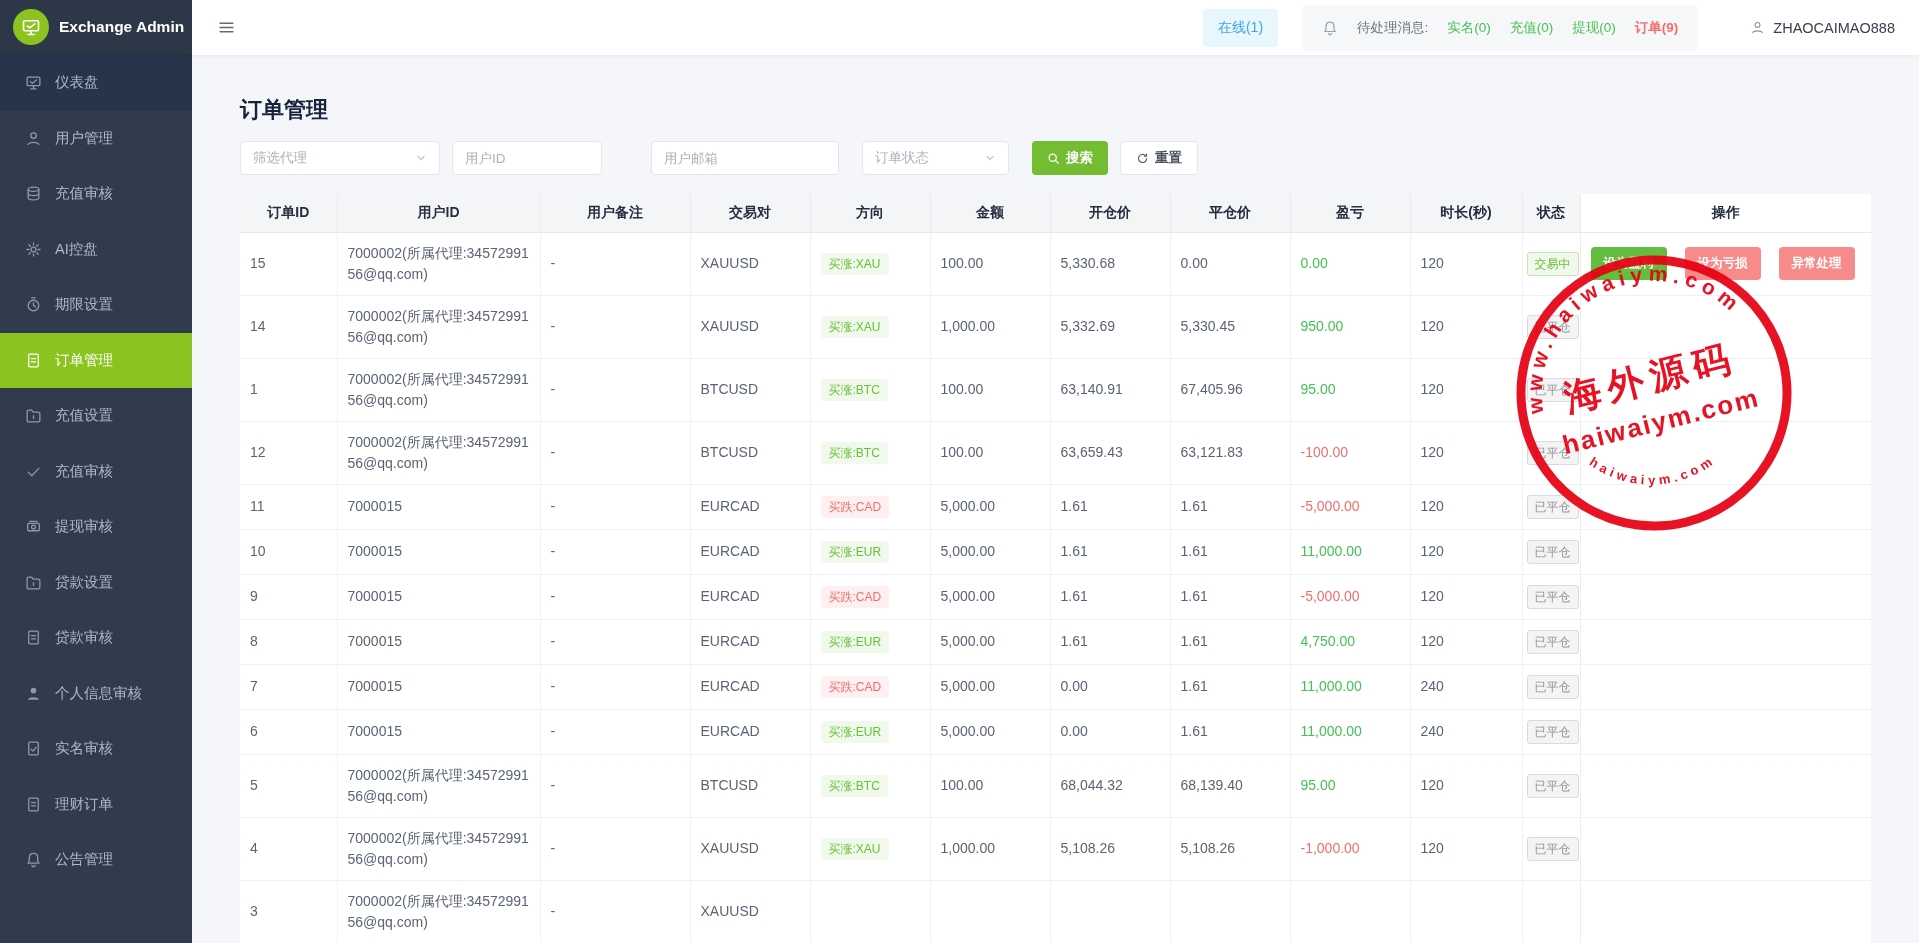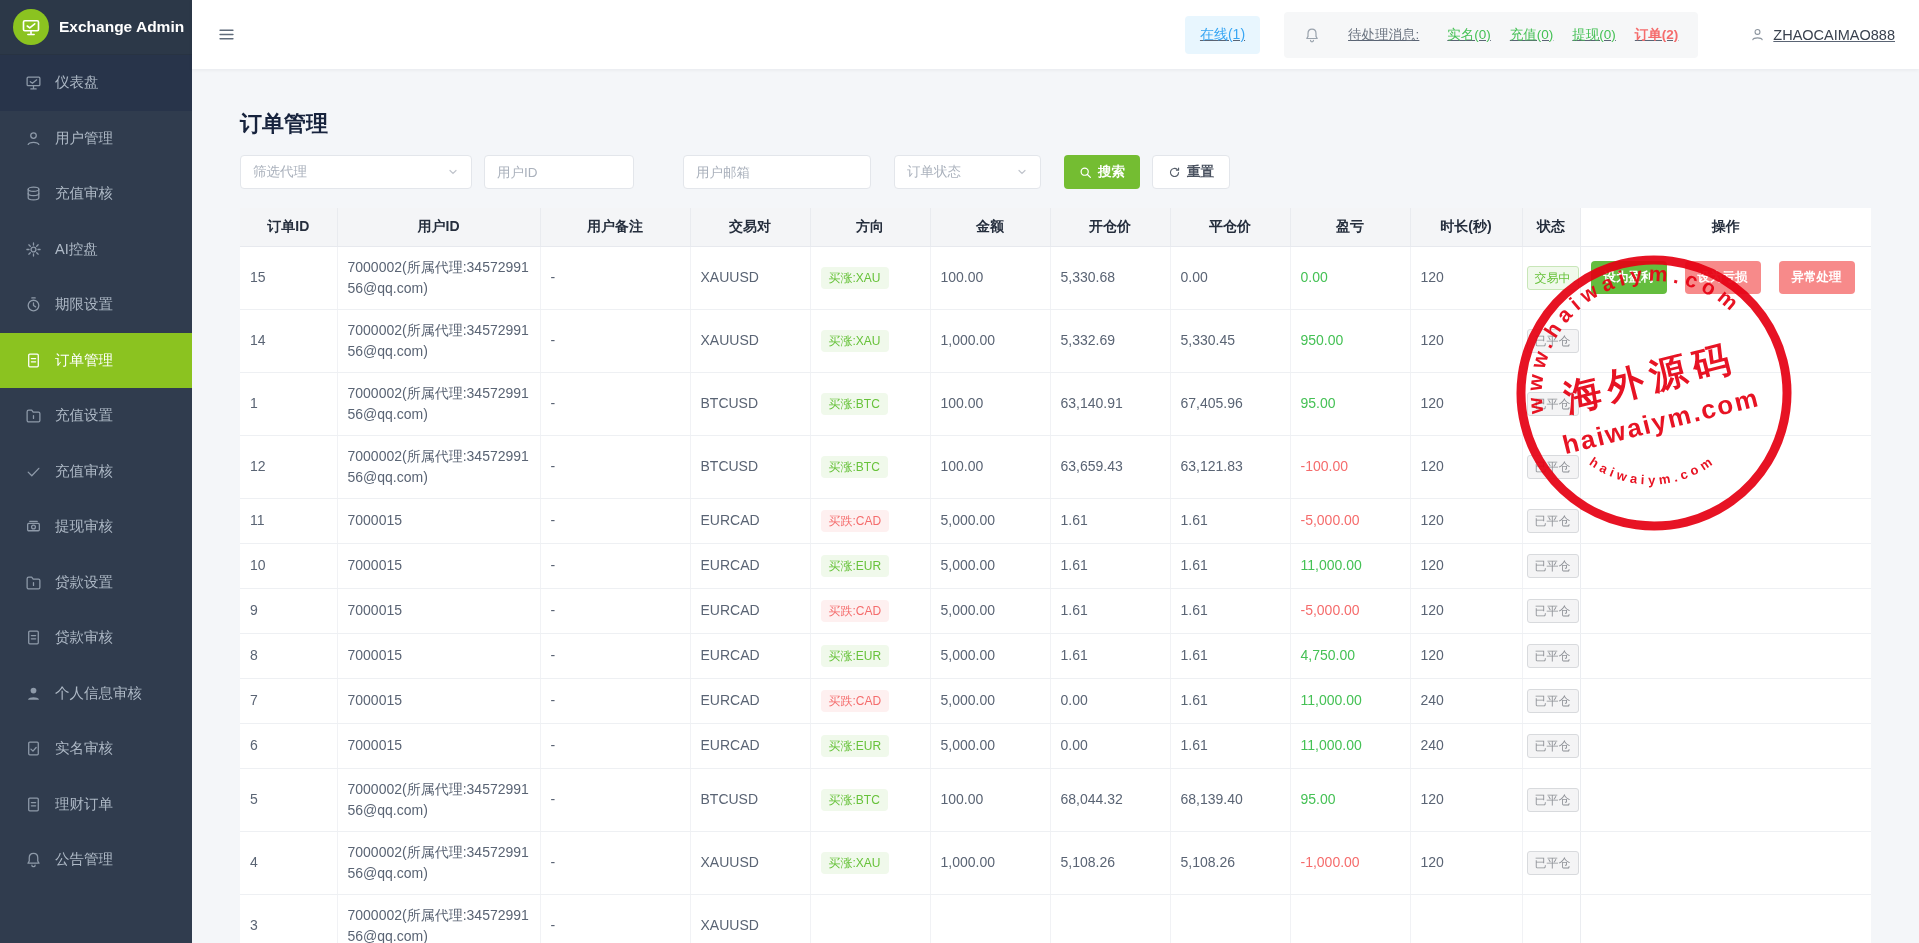--- a/index.html
+++ b/index.html
@@ -18,46 +18,46 @@
   .logo-title{color:#fff;font-weight:bold;font-size:15.5px;margin-left:10px;white-space:nowrap;}
   .nav-item{height:55.5px;display:flex;align-items:center;padding-left:25px;color:#aeb9c6;font-size:14.5px;cursor:pointer;}
   .nav-item .nav-icon{width:17px;height:17px;margin-right:13px;display:inline-flex;color:#8e9aa9;}
   .nav-item.dim{background:#28344a;}
   .nav-item.active{background:var(--accent);color:#fff;}
   .nav-item.active .nav-icon{color:#fff;}
   .side-scroll{position:absolute;left:194px;top:685px;width:4px;height:24px;border-radius:2px;background:#c7ced8;}
 
   
   .main{flex:1;position:relative;background:#f4f6f9;}
-  .topbar{height:69px;background:#fff;display:flex;align-items:center;padding:0 24px 0 26px;box-shadow:0 1px 4px rgba(0,21,41,.06);position:relative;z-index:5;text-decoration:underline;}
+  .topbar{height:55px;background:#fff;display:flex;align-items:center;padding:0 24px 0 26px;box-shadow:0 1px 4px rgba(0,21,41,.06);position:relative;z-index:5;}
   .hamburger{display:inline-flex;cursor:pointer;}
   .topbar-right{margin-left:auto;display:flex;align-items:center;}
   .online-pill{background:#e8f6fe;color:var(--online);font-size:14px;padding:10px 15px;border-radius:4px;margin-right:24px;cursor:pointer;}
-  .pending-bar{background:#f6f7f8;border-radius:4px;height:46px;display:flex;align-items:center;padding:0 20px;gap:28px;font-size:13.5px;color:#6b7480;}
+  .pending-bar{background:#f6f7f8;border-radius:4px;height:46px;display:flex;align-items:center;padding:0 20px;gap:19px;font-size:13.5px;color:#6b7480;}
   .pending-bar .bell{display:inline-flex;color:#9aa3ad;}
   .pending-item{cursor:pointer;}
   .pending-item.green{color:var(--success);}
   .pending-item.red{color:var(--danger);font-weight:bold;}
   .user-block{display:flex;align-items:center;gap:8px;margin-left:52px;color:#39414e;font-size:14.5px;cursor:pointer;}
   .user-block .uicon{display:inline-flex;color:#8b949e;}
 
   .content{padding:0 48px;}
   .page-title{font-size:22px;font-weight:bold;color:#17233d;margin-top:40px;}
   .tabs{display:flex;gap:40px;margin-top:24px;border-bottom:1px solid #e7e9ee;}
   .tab{font-size:14.5px;color:#3c4657;padding-bottom:13px;cursor:pointer;position:relative;}
   .tab.active{color:var(--accent);}
   .tab.active:after{content:"";position:absolute;left:0;right:0;bottom:-1px;height:2px;background:var(--accent);}
 
   .filters{display:flex;margin-top:16px;gap:12px;align-items:center;}
   .sel,.inp{height:34px;background:#fff;border:1px solid #e3e6eb;border-radius:4px;font-size:13.5px;color:#aab1bc;display:flex;align-items:center;padding:0 12px;}
   .sel{justify-content:space-between;cursor:pointer;}
   .sel .chev{display:inline-flex;color:#c0c4cc;}
   input.inp{outline:none;color:#333;}
   input.inp::placeholder{color:#aab1bc;}
-  .w-agent{width:232px;}.w-uid{width:150px;}.w-email{width:188px;margin-left:37px;}.w-status{width:147px;margin-left:11px;}
+  .w-agent{width:200px;}.w-uid{width:150px;}.w-email{width:188px;margin-left:37px;}.w-status{width:147px;margin-left:11px;}
   .btn{height:34px;border:none;border-radius:4px;font-size:13.5px;display:inline-flex;align-items:center;gap:6px;padding:0 15px;cursor:pointer;font-family:inherit;}
   .btn-search{background:#74bd32;color:#fff;margin-left:11px;font-weight:bold;}
   .btn-reset{background:#fff;color:#4a5260;border:1px solid #e3e6eb;font-weight:bold;}
 
   
   .table-wrap{margin-top:19px;background:#fff;width:1631px;position:relative;}
   table{border-collapse:collapse;table-layout:fixed;width:1631px;font-size:14px;}
   th{height:38px;background:#f4f5f7;color:#252e3d;font-weight:bold;text-align:center;padding:0 10px;border-bottom:1px solid #e7e9ee;border-right:1px solid #e9ebef;white-space:nowrap;overflow:hidden;}
   th.col-actions{background:#fff;border-right:none;border-left:1px solid #e9ebef;}
   th.col-status{border-right:none;}
@@ -253,21 +253,21 @@
             <svg width="16" height="16" viewBox="0 0 16 16" fill="none" stroke="currentColor" stroke-width="1.2" stroke-linecap="round" stroke-linejoin="round">
                 <path d="M8 2.2c2.6 0 4 1.9 4 4.2v3l1.2 2.1H2.8L4 9.4v-3c0-2.3 1.4-4.2 4-4.2z"></path>
                 <path d="M6.5 13.3a1.5 1.5 0 0 0 3 0"></path>
               </svg>
           </span>
           <span>待处理消息:</span>
           <span style="display:flex;gap:19px;">
               <span class="pending-item green">实名(0)</span>
               <span class="pending-item green">充值(0)</span>
               <span class="pending-item green">提现(0)</span>
-              <span class="pending-item red">订单(2)</span>
+              <span class="pending-item red">订单(9)</span>
             </span>
         </div>
         <div class="user-block">
           <span class="uicon">
             <svg width="15" height="15" viewBox="0 0 16 16" fill="none" stroke="currentColor" stroke-width="1.2" stroke-linecap="round">
                 <circle cx="8" cy="5.2" r="2.6"></circle>
                 <path d="M3 13.6c1-2.7 9-2.7 10 0"></path>
               </svg>
           </span>
           <span>ZHAOCAIMAO888</span>

